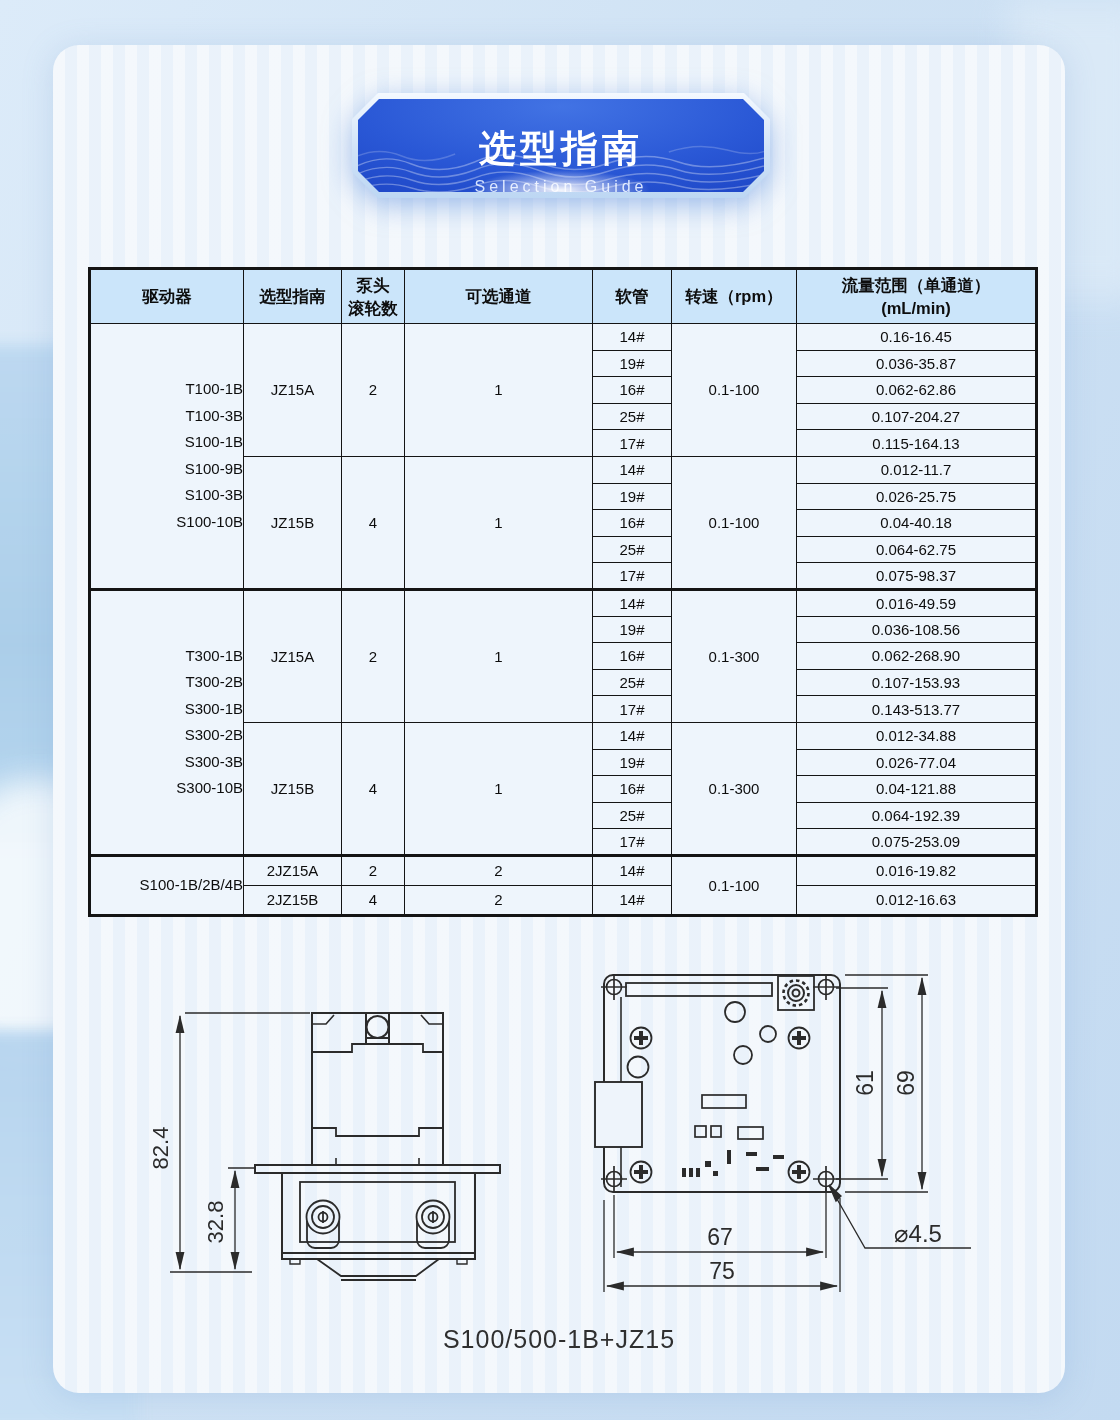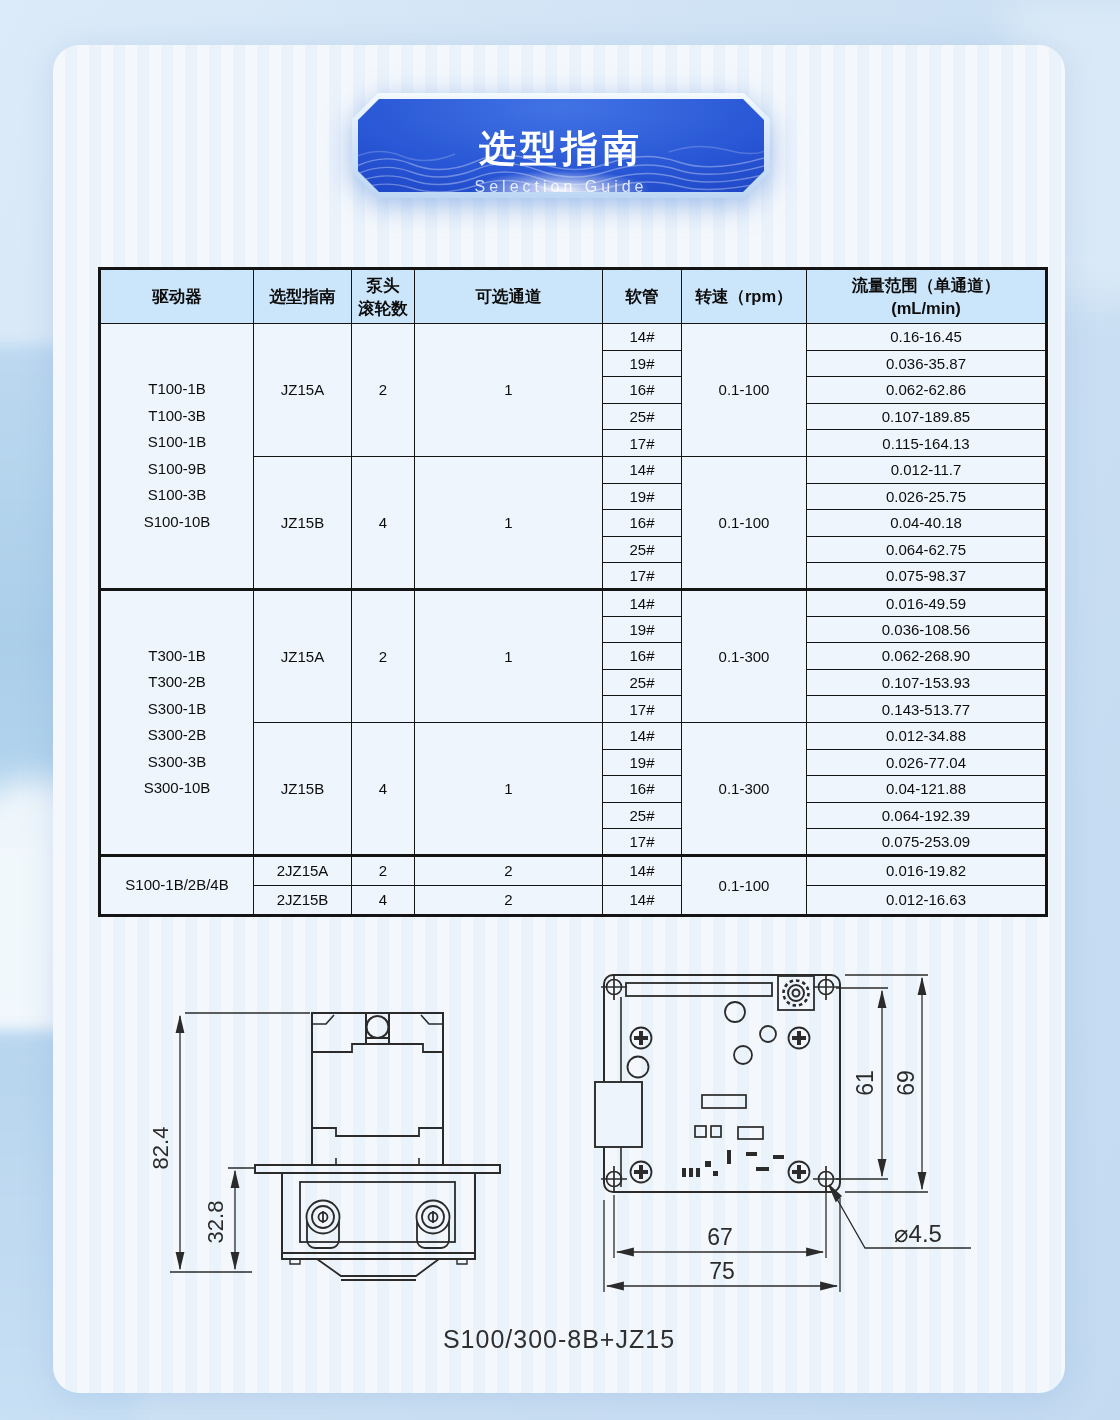--- a/index.html
+++ b/index.html
@@ -39,29 +39,29 @@
     background:radial-gradient(ellipse 95% 130% at 50% 8%, #4273e4 0%, #2a58d6 52%, #1a41c2 100%);
     clip-path:polygon(21px 0,calc(100% - 21px) 0,100% 21px,100% calc(100% - 21px),calc(100% - 21px) 100%,21px 100%,0 calc(100% - 21px),0 21px);
     text-align:center; }
   .banner-title { margin-top:25px; font-size:37px; font-weight:700; color:#ffffff; letter-spacing:4px; }
   .banner-sub { margin-top:4px; font-size:16px; color:#d4e2ff; letter-spacing:4px; }
   .banner-waves { position:absolute; left:0; bottom:0; width:100%; height:64px; }
   .banner-glow { position:absolute; left:50%; bottom:-18px; width:180px; height:40px; transform:translateX(-50%);
     background:radial-gradient(ellipse at center,rgba(255,255,255,.95) 0%,rgba(255,255,255,0) 70%); }
 
   
-  .sel-table { position:absolute; left:98px; top:267px; width:947px;
+  .sel-table { position:absolute; left:88px; top:267px; width:947px;
     border-collapse:collapse; table-layout:fixed; background:#eef5fc;
     border:3px solid #141414; color:#0d0d0d; }
   .sel-table th, .sel-table td { border:1.5px solid #141414; text-align:center; vertical-align:middle; padding:0; }
   .sel-table th { background:#cbe5fa; height:55px; font-size:16.5px; font-weight:700; line-height:1.35; }
   .sel-table td { height:26.6px; font-size:15px; }
   .sel-table tr.g3 td { height:30px; }
   .sel-table tr.group-start td { border-top-width:3px; }
-  .driver-cell div { line-height:26.5px; }
+  .driver-cell div { line-height:26.5px;text-align:right; }
 
   
   .draw { position:absolute; }
   .draw line, .draw path, .draw rect, .draw circle, .draw polyline { vector-effect:none; }
   .caption { position:absolute; left:53px; top:1325px; width:1012px; text-align:center;
     font-size:25px; color:#2f2f2f; letter-spacing:1px; }
 </style>
 </head>
 <body>
 
@@ -150,21 +150,21 @@
         <tr>
           <td>19#</td>
           <td>0.036-35.87</td>
         </tr>
         <tr>
           <td>16#</td>
           <td>0.062-62.86</td>
         </tr>
         <tr>
           <td>25#</td>
-          <td>0.107-189.85</td>
+          <td>0.107-204.27</td>
         </tr>
         <tr>
           <td>17#</td>
           <td>0.115-164.13</td>
         </tr>
         <tr>
           <td rowspan="5">JZ15B</td>
           <td rowspan="5">4</td>
           <td rowspan="5">1</td>
           <td>14#</td>
@@ -387,14 +387,14 @@
     </g>
     <g fill="#2b2b2b" font-size="23" font-family="Liberation Sans, sans-serif" text-anchor="middle">
       <text x="303" y="128" transform="rotate(-90 303 128)">61</text>
       <text x="344" y="128" transform="rotate(-90 344 128)">69</text>
       <text x="150" y="290">67</text>
       <text x="152" y="324">75</text>
       <text x="348" y="287" font-size="24">⌀4.5</text>
     </g>
   </svg>
 
-  <div class="caption">S100/300-8B+JZ15</div>
+  <div class="caption">S100/500-1B+JZ15</div>
 </div>
 
 </body></html>

